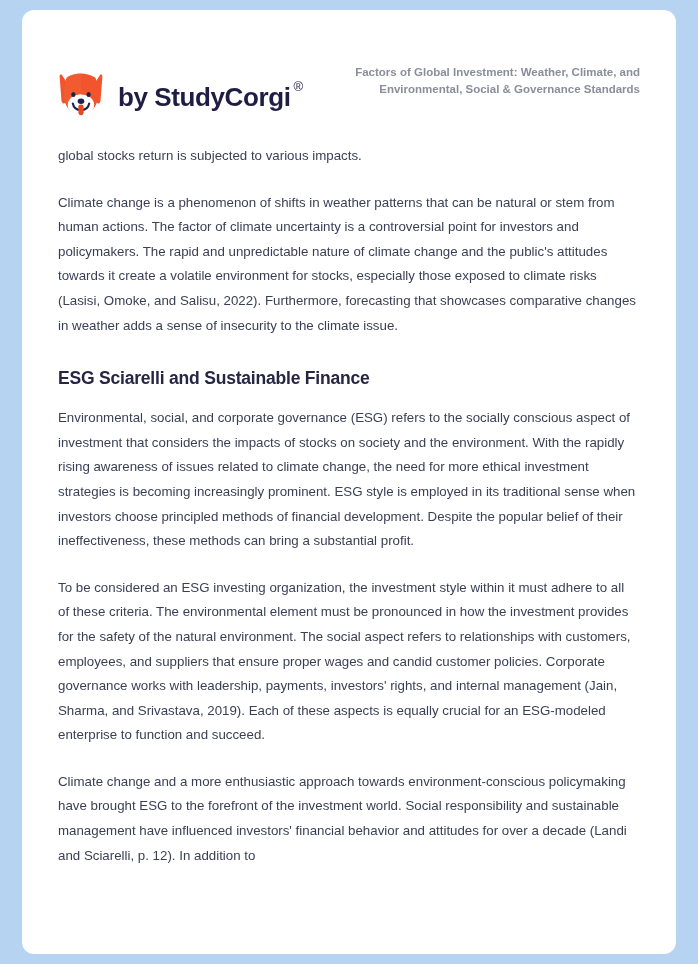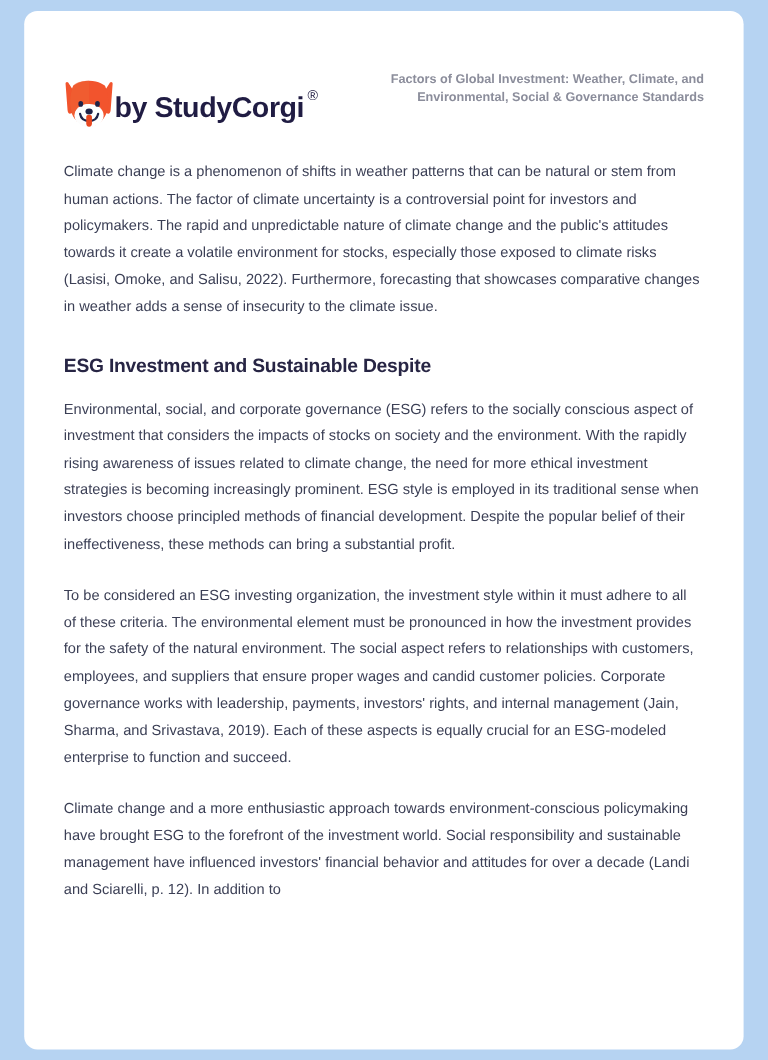--- a/index.html
+++ b/index.html
@@ -28,20 +28,21 @@
   .doc-header {
     display: flex;
     align-items: flex-start;
     justify-content: space-between;
     padding: 50px 36px 0 36px;
     box-sizing: border-box;
   }
   .brand {
     display: flex;
     align-items: center;
+    gap: 14px;
     flex: 0 0 auto;
     padding-top: 12px;
     justify-content: flex-end;
   }
   .corgi-logo {
     width: 46px;
     height: 50px;
     display: block;
     flex: 0 0 auto;
   }
@@ -133,20 +134,21 @@
       </div>
     </div>
 
     <div class="header-meta">
       <p class="header-title">Factors of Global Investment: Weather, Climate, and Environmental, Social &amp; Governance Standards</p>
     </div>
 
   </div>
 
   <div class="doc-body" id="doc-body">
+      <p class="para">global stocks return is subjected to various impacts.</p>
       <p class="para">Climate change is a phenomenon of shifts in weather patterns that can be natural or stem from human actions. The factor of climate uncertainty is a controversial point for investors and policymakers. The rapid and unpredictable nature of climate change and the public's attitudes towards it create a volatile environment for stocks, especially those exposed to climate risks (Lasisi, Omoke, and Salisu, 2022). Furthermore, forecasting that showcases comparative changes in weather adds a sense of insecurity to the climate issue.</p>
-      <h2 class="section-heading">ESG Investment and Sustainable Despite</h2>
+      <h2 class="section-heading">ESG Sciarelli and Sustainable Finance</h2>
       <p class="para">Environmental, social, and corporate governance (ESG) refers to the socially conscious aspect of investment that considers the impacts of stocks on society and the environment. With the rapidly rising awareness of issues related to climate change, the need for more ethical investment strategies is becoming increasingly prominent. ESG style is employed in its traditional sense when investors choose principled methods of financial development. Despite the popular belief of their ineffectiveness, these methods can bring a substantial profit.</p>
       <p class="para">To be considered an ESG investing organization, the investment style within it must adhere to all of these criteria. The environmental element must be pronounced in how the investment provides for the safety of the natural environment. The social aspect refers to relationships with customers, employees, and suppliers that ensure proper wages and candid customer policies. Corporate governance works with leadership, payments, investors' rights, and internal management (Jain, Sharma, and Srivastava, 2019). Each of these aspects is equally crucial for an ESG-modeled enterprise to function and succeed.</p>
       <p class="para">Climate change and a more enthusiastic approach towards environment-conscious policymaking have brought ESG to the forefront of the investment world. Social responsibility and sustainable management have influenced investors' financial behavior and attitudes for over a decade (Landi and Sciarelli, p. 12). In addition to</p>
     </div>
 
 </div>
 
 </body></html>

